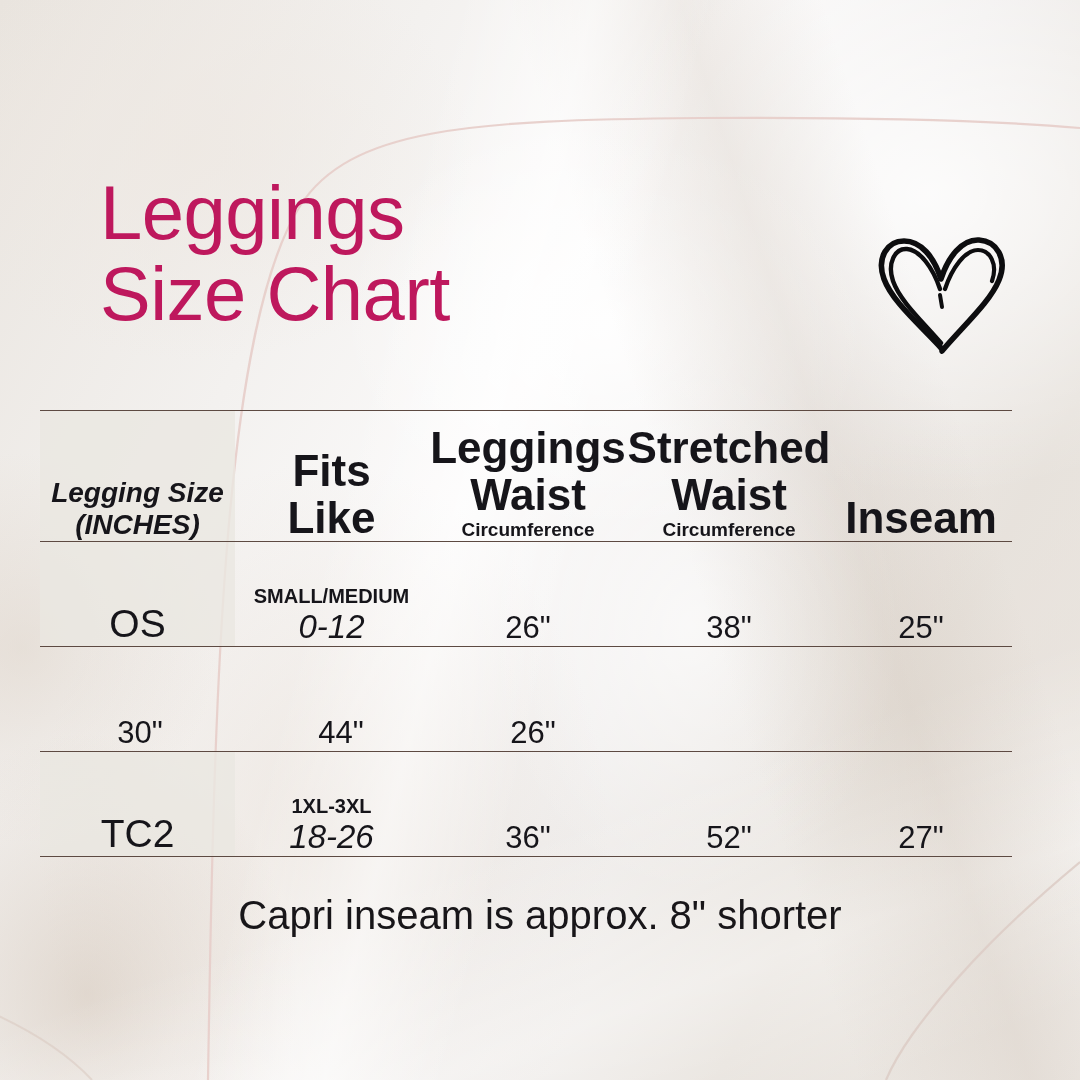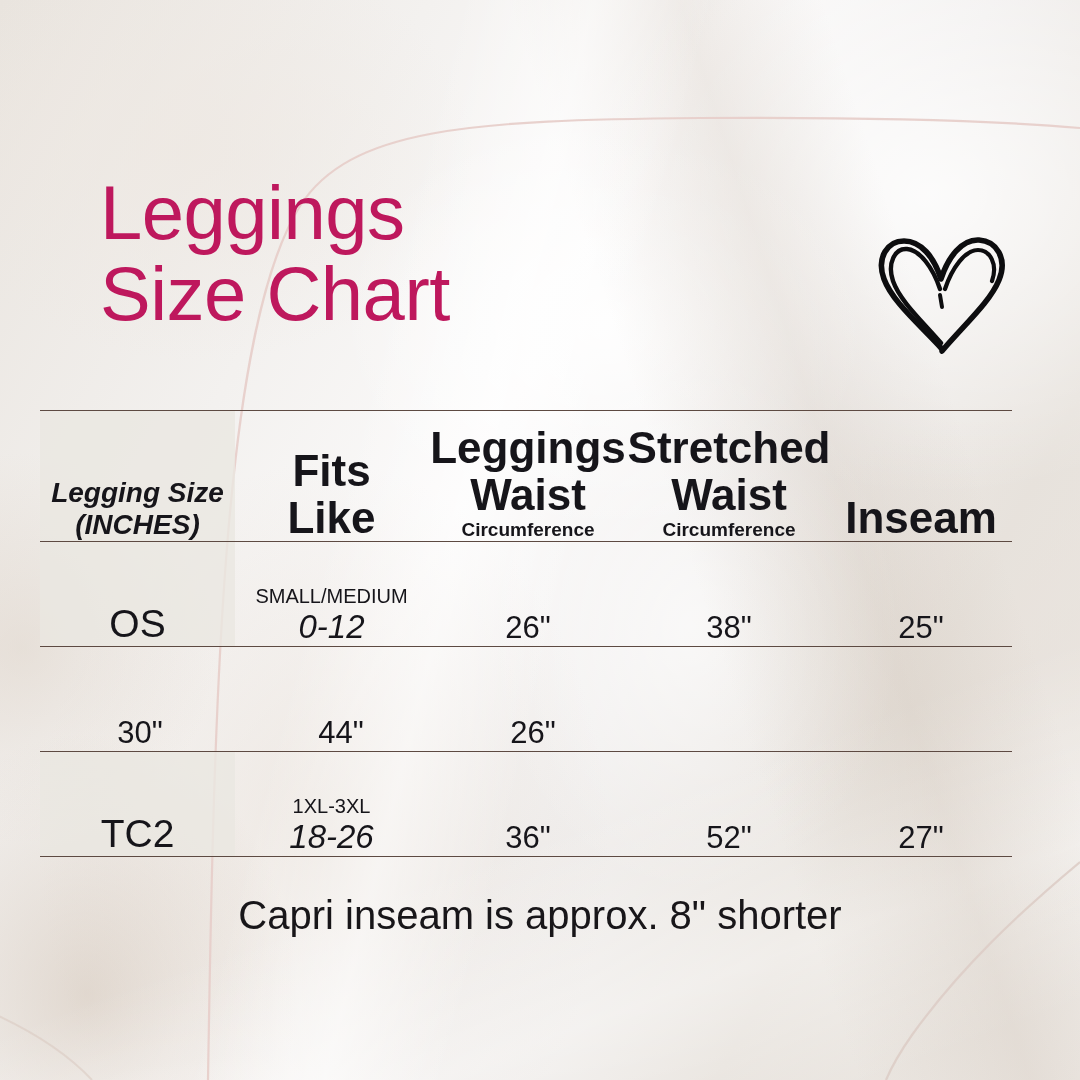--- a/index.html
+++ b/index.html
@@ -121,21 +121,21 @@
   }
 
   
   .row-data .cell { height: 104px; }
   .d-size {
     font-size: 39px;
     font-weight: 400;
   }
   .d-fits-label {
     font-size: 20px;
-    font-weight: 400;
+    font-weight: 700;
     line-height: 1.1;
   }
   .d-fits-value {
     font-size: 33px;
     font-weight: 400;
     line-height: 1.16;
     margin-top: 1px;
     font-style: italic;
   }
   .d-val {

